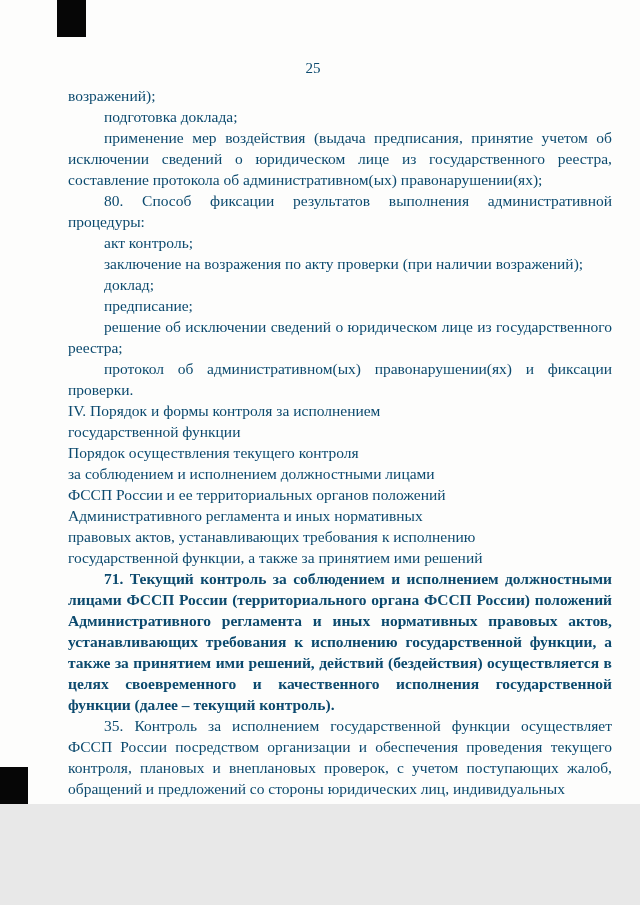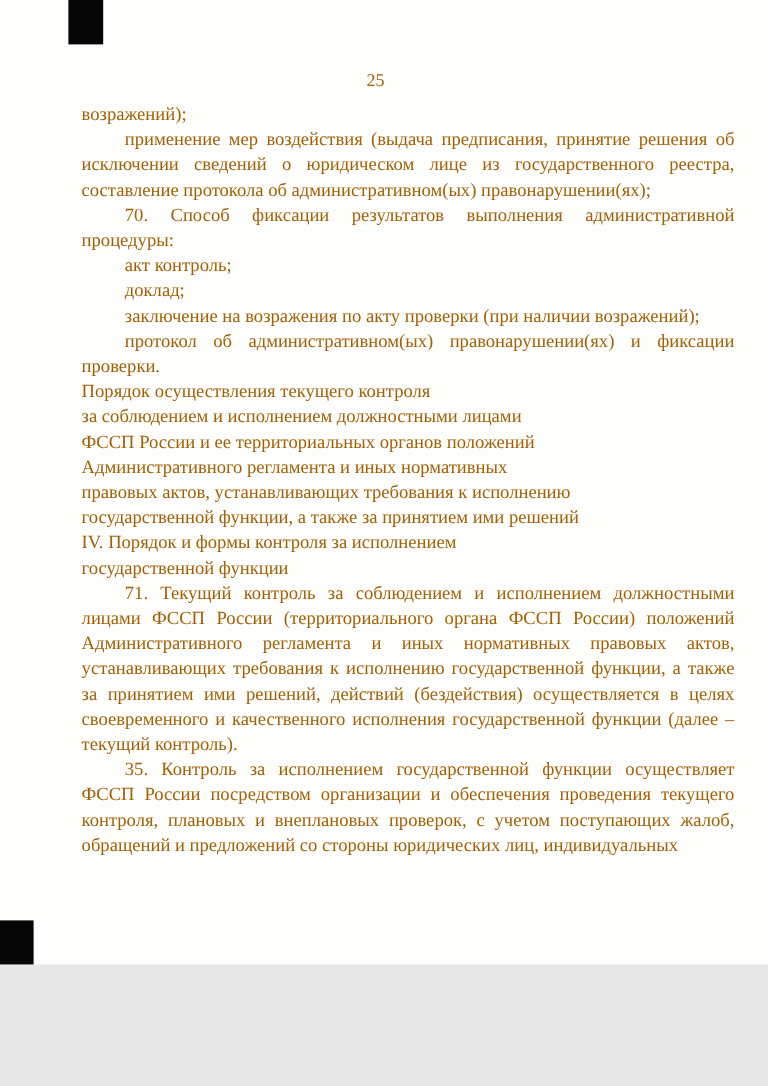--- a/index.html
+++ b/index.html
@@ -6,21 +6,21 @@
     margin: 0;
     padding: 0;
     background: #e8e8e8;
   }
   .page {
     position: relative;
     width: 640px;
     height: 804px;
     background: #fdfdfc;
     font-family: "Liberation Serif", serif;
-    color: #a16207;
+    color: #0c4a6e;
     overflow: hidden;
   }
   .scan-mark {
     position: absolute;
     background: #060606;
   }
   .scan-mark.top-left {
     top: 0;
     left: 57px;
     width: 29px;
@@ -61,50 +61,54 @@
     white-space: pre-line;
   }
   .section-heading {
     margin-top: 21px;
   }
   .subsection-heading {
     margin-top: 13px;
   }
   .para-71 {
     margin-top: 16px;
+    font-weight: bold;
   }
 </style>
 </head>
 <body>
 
 <div class="page">
 
   <div class="scan-mark top-left"></div>
   <div class="scan-mark bottom-left"></div>
 
   <div class="page-number">25</div>
 
   <div class="content">
 
     <p>возражений);</p>
-    <p class="indent">применение мер воздействия (выдача предписания, принятие решения об исключении сведений о юридическом лице из государственного реестра, составление протокола об административном(ых) правонарушении(ях);</p>
-    <p class="indent">70. Способ фиксации результатов выполнения административной процедуры:</p>
+    <p class="indent">подготовка доклада;</p>
+    <p class="indent">применение мер воздействия (выдача предписания, принятие учетом об исключении сведений о юридическом лице из государственного реестра, составление протокола об административном(ых) правонарушении(ях);</p>
+    <p class="indent">80. Способ фиксации результатов выполнения административной процедуры:</p>
     <p class="indent">акт контроль;</p>
+    <p class="indent">заключение на возражения по акту проверки (при наличии возражений);</p>
     <p class="indent">доклад;</p>
-    <p class="indent">заключение на возражения по акту проверки (при наличии возражений);</p>
+    <p class="indent">предписание;</p>
+    <p class="indent">решение об исключении сведений о юридическом лице из государственного реестра;</p>
     <p class="indent">протокол об административном(ых) правонарушении(ях) и фиксации проверки.</p>
+
+    <p class="centered section-heading">IV. Порядок и формы контроля за исполнением
+государственной функции</p>
 
     <p class="centered subsection-heading">Порядок осуществления текущего контроля
 за соблюдением и исполнением должностными лицами
 ФССП России и ее территориальных органов положений
 Административного регламента и иных нормативных
 правовых актов, устанавливающих требования к исполнению
 государственной функции, а также за принятием ими решений</p>
-
-    <p class="centered section-heading">IV. Порядок и формы контроля за исполнением
-государственной функции</p>
 
     <p class="indent para-71">71. Текущий контроль за соблюдением и исполнением должностными лицами ФССП России (территориального органа ФССП России) положений Административного регламента и иных нормативных правовых актов, устанавливающих требования к исполнению государственной функции, а также за принятием ими решений, действий (бездействия) осуществляется в целях своевременного и качественного исполнения государственной функции (далее – текущий контроль).</p>
     <p class="indent">35. Контроль за исполнением государственной функции осуществляет ФССП России посредством организации и обеспечения проведения текущего контроля, плановых и внеплановых проверок, с учетом поступающих жалоб, обращений и предложений со стороны юридических лиц, индивидуальных</p>
 
   </div>
 
 </div>
 
 </body></html>

